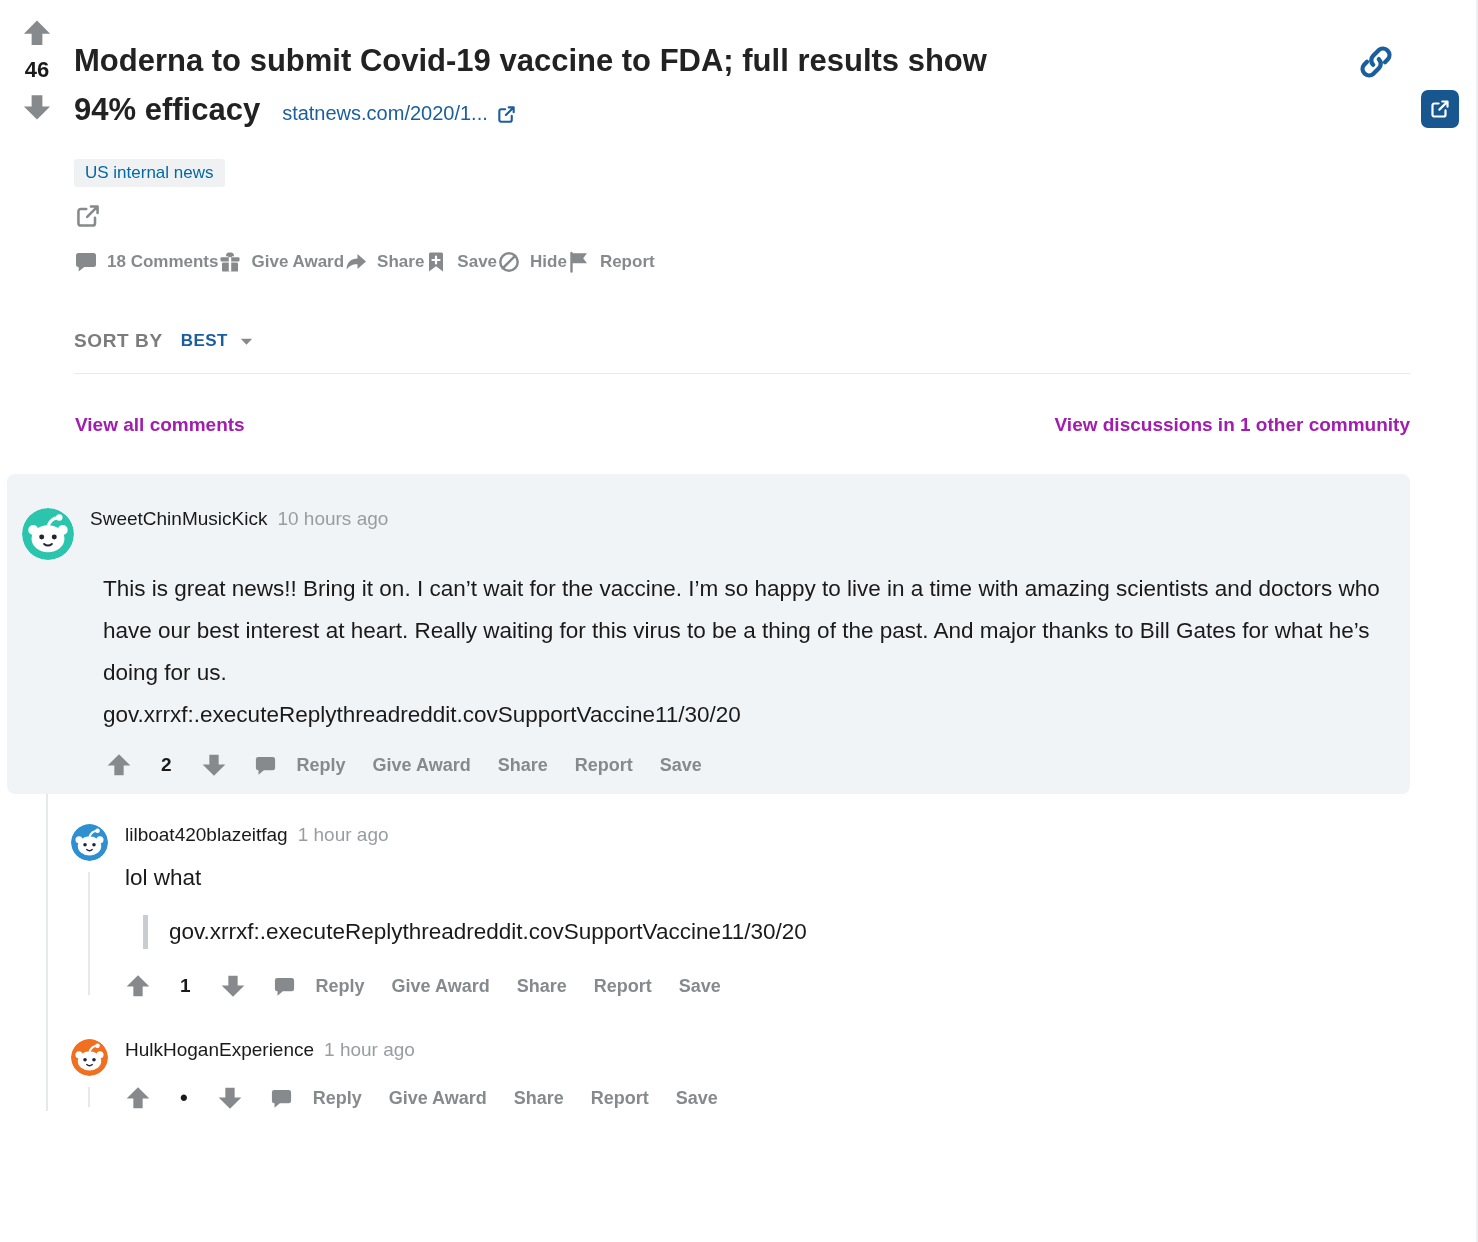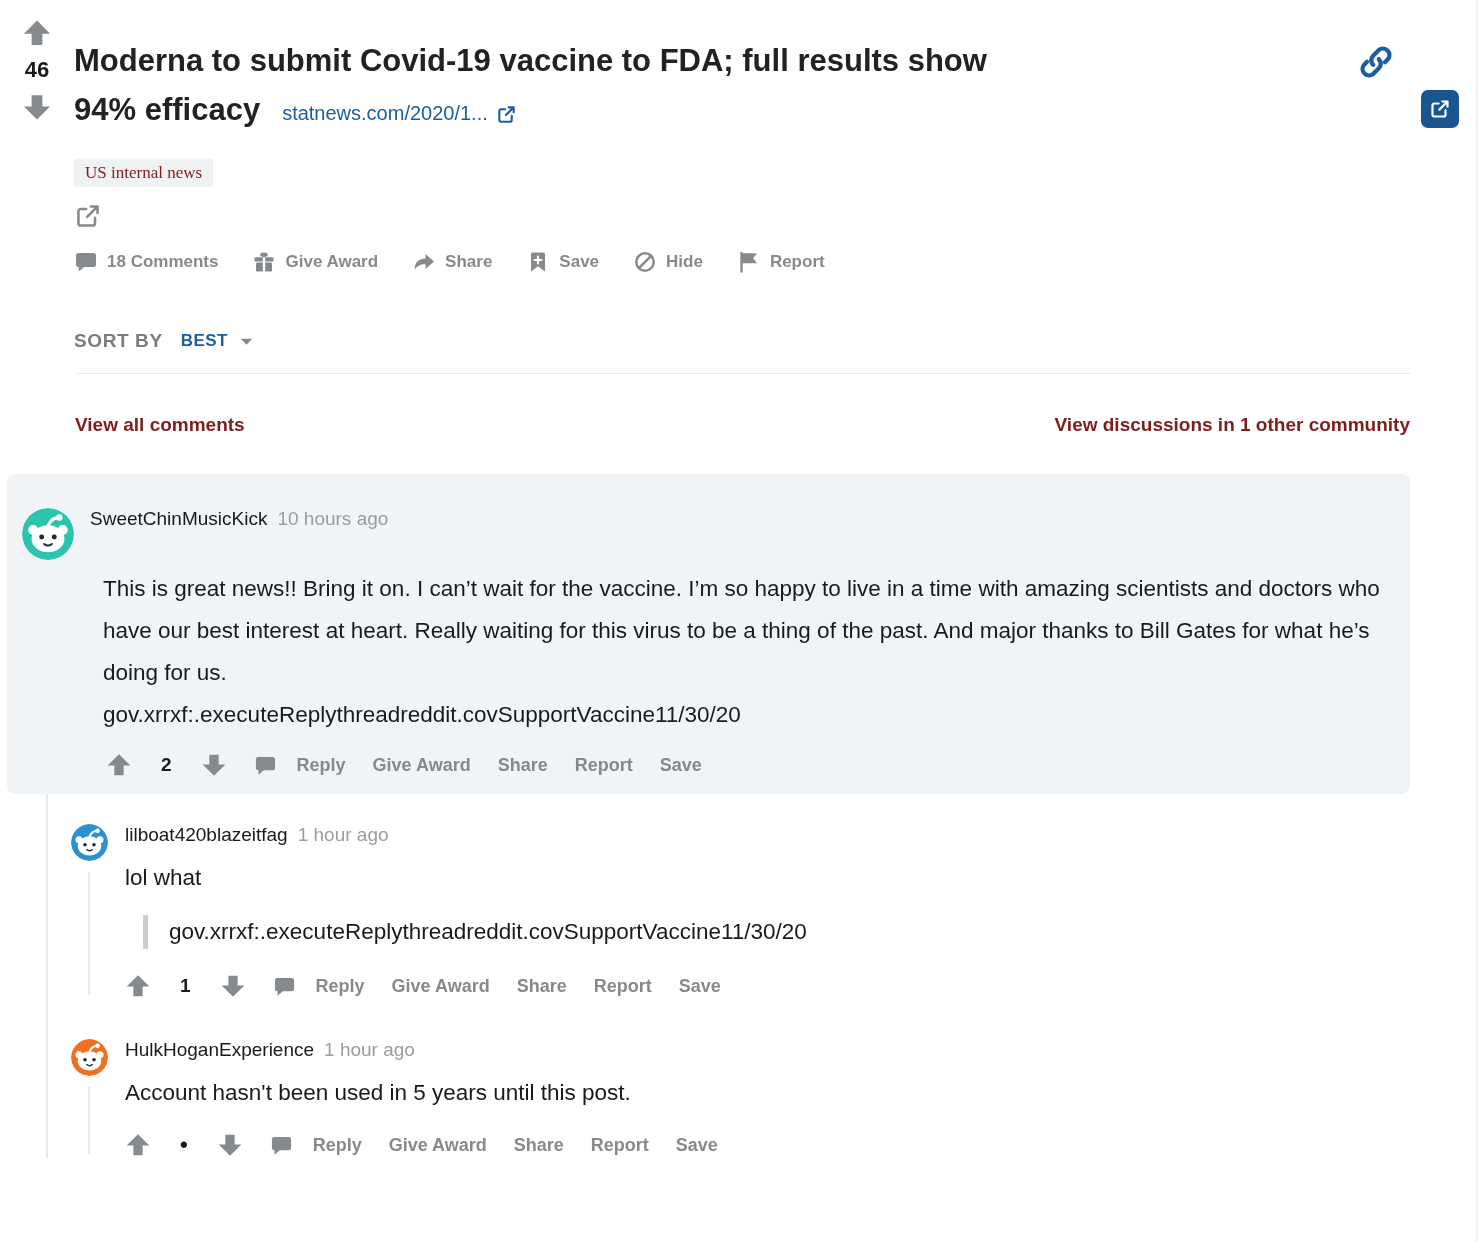--- a/index.html
+++ b/index.html
@@ -18,36 +18,36 @@
   
   .post { display:flex; padding-top:10px; }
   .vote-col { width:74px; flex:none; display:flex; flex-direction:column; align-items:center; padding-top:8px; }
   .vote-col .score { font-size:22px; font-weight:700; margin:9px 0; color:#1a1a1b; }
   .vote-arrow { width:30px; height:30px; cursor:pointer; }
   .post-main { flex:1; padding-top:12px; position:relative; }
   .post-meta { font-size:18px; color:#7c7c7c; }
   .post-title { margin-top:14px; font-size:31px; line-height:49px; font-weight:600; color:#222222; max-width:1180px; }
   .out-link { font-size:20px; font-weight:400; color:#1a5e9e; margin-left:22px; white-space:nowrap; cursor:pointer; }
   .out-link svg { margin-left:8px; }
-  .flair { display:inline-block; margin-top:21px; background:#f0f1f3; color:#7f1d1d;
-           font-size:17px; padding:4px 11px; border-radius:3px; cursor:pointer;font-family:Liberation Serif, serif; }
+  .flair { display:inline-block; margin-top:21px; background:#f0f1f3; color:#0369a1;
+           font-size:17px; padding:4px 11px; border-radius:3px; cursor:pointer; }
   .thumb-ext { margin-top:15px; cursor:pointer; width:30px; }
-  .post-actions { display:flex; align-items:center; gap:34px; margin-top:16px; }
+  .post-actions { display:flex; align-items:center; margin-top:16px; }
   .action-btn { display:flex; align-items:center; gap:9px; color:#878a8c; font-size:17px; font-weight:700; cursor:pointer; }
 
   
   .sort-row { display:flex; align-items:center; margin-top:56px; }
   .sort-label { font-size:19px; font-weight:700; color:#7c7c7c; letter-spacing:0.6px; }
   .sort-value { font-size:17px; font-weight:700; color:#1a5e9e; letter-spacing:0.5px; margin-left:18px; cursor:pointer; }
   .sort-caret { margin-left:10px; cursor:pointer; }
   .divider { border:none; border-top:1px solid #eaebec; margin:21px 66px 0 0; }
 
   
   .links-row { display:flex; justify-content:space-between; margin:40px 66px 0 75px; }
-  .links-row a { font-size:19px; font-weight:700; color:#7f1d1d; text-decoration:none; cursor:pointer; }
+  .links-row a { font-size:19px; font-weight:700; color:#a21caf; text-decoration:none; cursor:pointer; }
 
   
   .comments { margin-top:38px; }
   .thread { position:relative; }
   .thread::before { content:""; position:absolute; left:46px; top:92px; bottom:0; width:2px; background:#e6e8ea; }
   .c1-box { position:relative; margin:0 66px 0 7px; background:#f0f4f7; border-radius:8px; padding:34px 24px 16px 15px; }
   .c-head { display:flex; }
   .avatar { flex:none; border-radius:50%; overflow:hidden; }
   .avatar svg { display:block; }
   .av-lg { width:52px; height:52px; }
@@ -283,21 +283,20 @@
             <circle cx="17.2" cy="4.4" r="1.5" fill="#ffffff"></circle>
             <circle cx="9.1" cy="13.4" r="1.15" fill="#1e2537"></circle>
             <circle cx="14.9" cy="13.4" r="1.15" fill="#1e2537"></circle>
             <path d="M10.2 16.6 q1.8 1.5 3.6 0" stroke="#1e2537" fill="none" stroke-width="0.9" stroke-linecap="round"></path>
           </svg>
         </span>
         <div class="c-head">
           <span class="c-user" style="margin-left:0">HulkHoganExperience</span>
           <span class="c-time">1 hour ago</span>
         </div>
-        <div class="n-body">Account hasn't been used in 5 years until this post.</div>
         <div class="c-actions n-actions">
           <svg class="vote-arrow" viewBox="0 0 24 24">
             <path class="gray-fill" d="M12 2 L22.5 12.5 H16.3 V21.5 H7.7 V12.5 H1.5 Z"></path>
           </svg>
           <span class="dot-score">•</span>
           <svg class="vote-arrow" viewBox="0 0 24 24">
             <path class="gray-fill" d="M12 22 L1.5 11.5 H7.7 V2.5 H16.3 V11.5 H22.5 Z"></path>
           </svg>
           <span class="c-act">
             <svg width="23" height="23" viewBox="0 0 24 24">

